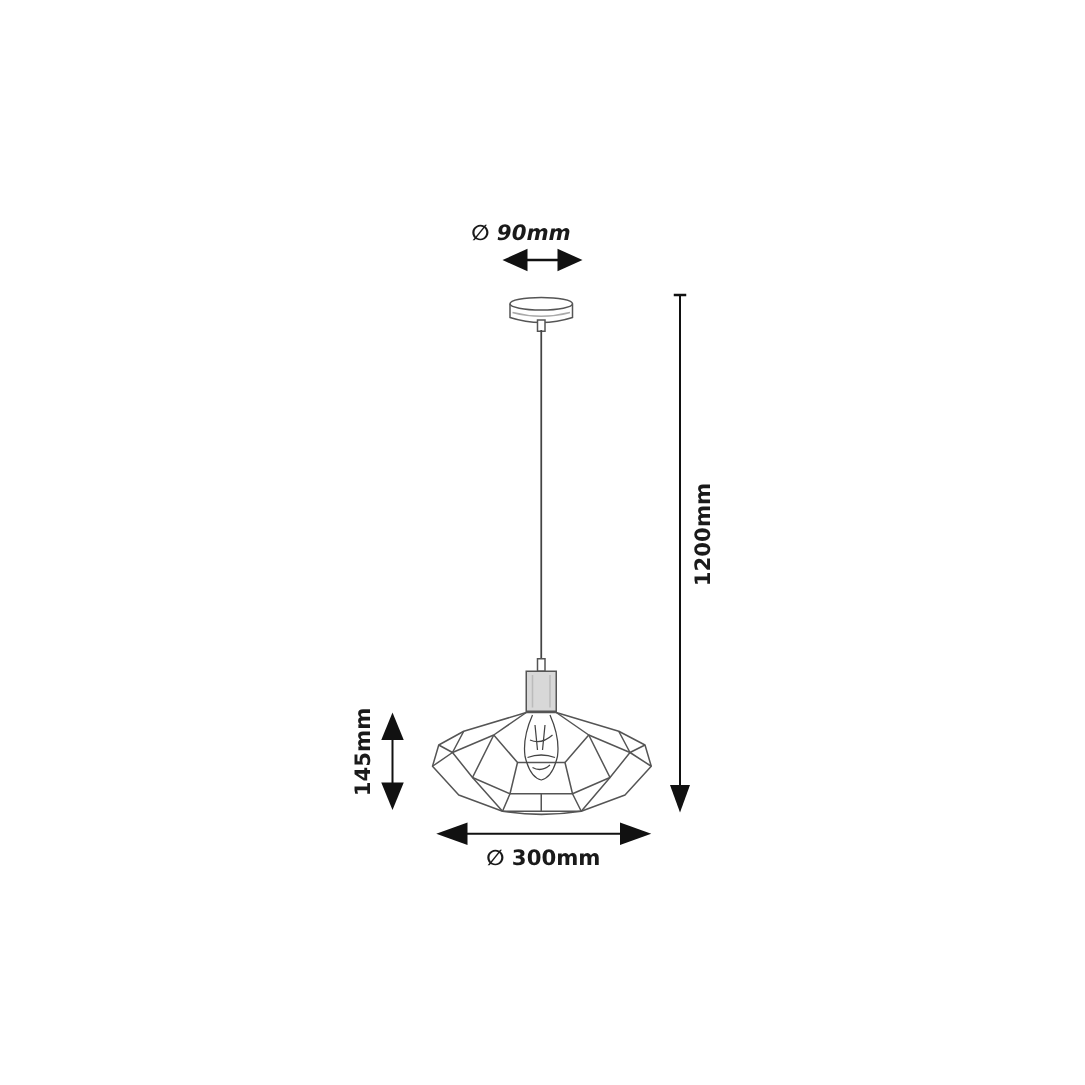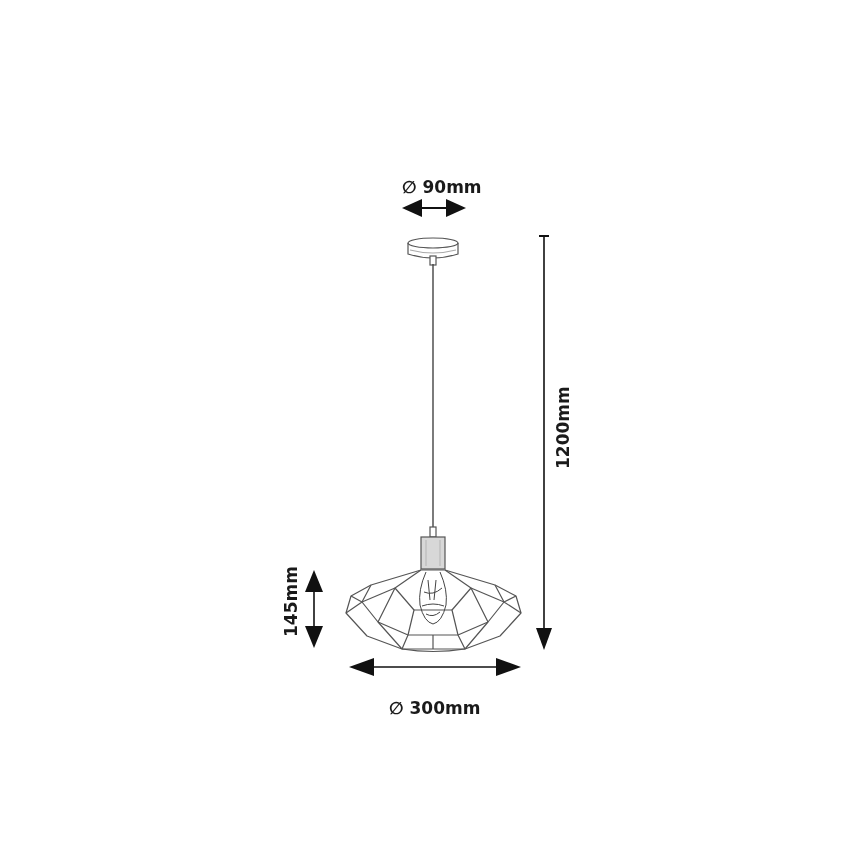--- a/index.html
+++ b/index.html
@@ -73,16 +73,16 @@
     <polygon points="314,648 305,626 323,626" stroke="none"></polygon>
   </g>
 
   <g fill="#111" stroke="#111">
     <line x1="362" y1="667" x2="506" y2="667" stroke-width="1.6"></line>
     <polygon points="349,667 374,658 374,676" stroke="none"></polygon>
     <polygon points="521,667 496,658 496,676" stroke="none"></polygon>
   </g>
 </svg>
 
-<div class="lbl" style="left:402px; top:177px;">∅ 90mm</div>
+<div class="lbl" style="left:377px; top:177px;font-style:italic;">∅ 90mm</div>
 <div class="lbl rot" style="left:528px; top:424px; width:70px; text-align:center;">1200mm</div>
 <div class="lbl rot" style="left:261px; top:597px; width:60px; text-align:center;">145mm</div>
-<div class="lbl" style="left:389px; top:677px;margin-top:21px;">∅ 300mm</div>
+<div class="lbl" style="left:389px; top:677px;">∅ 300mm</div>
 
 </body></html>

